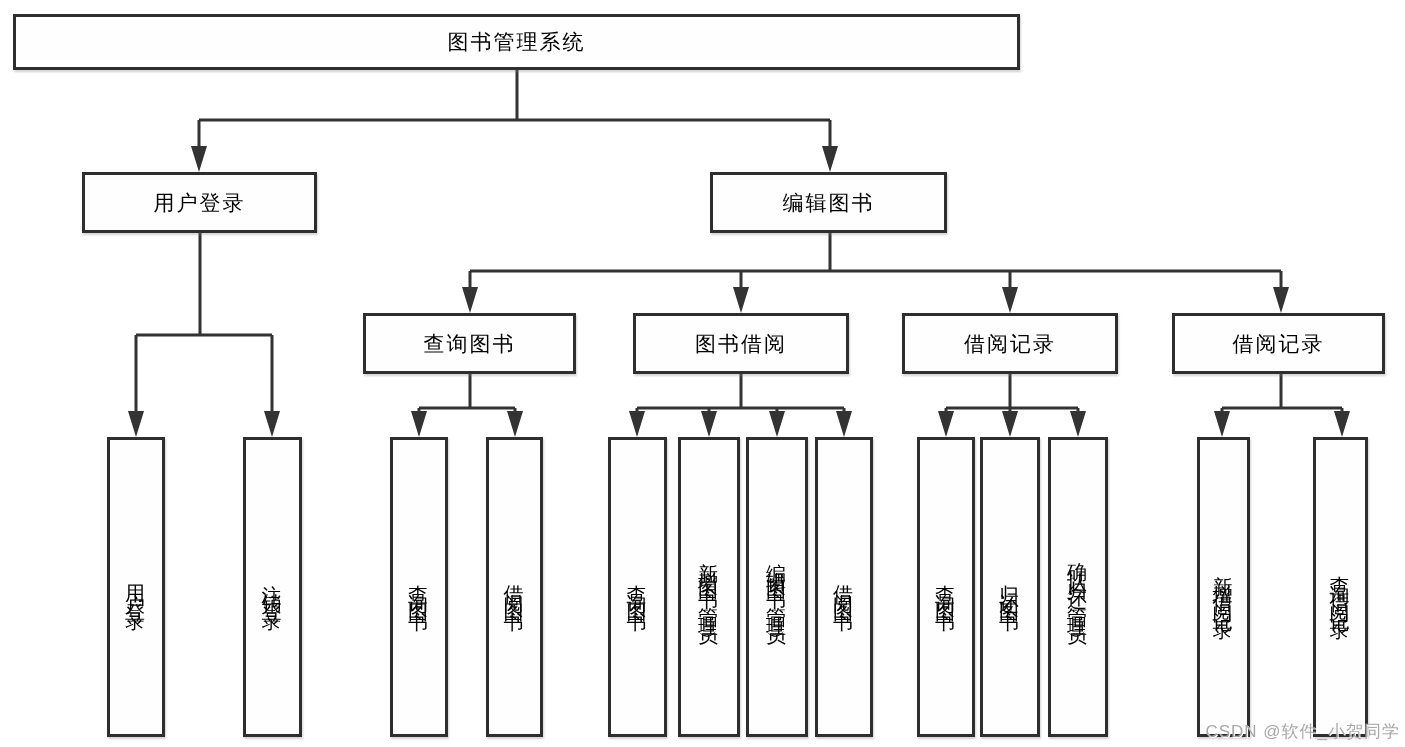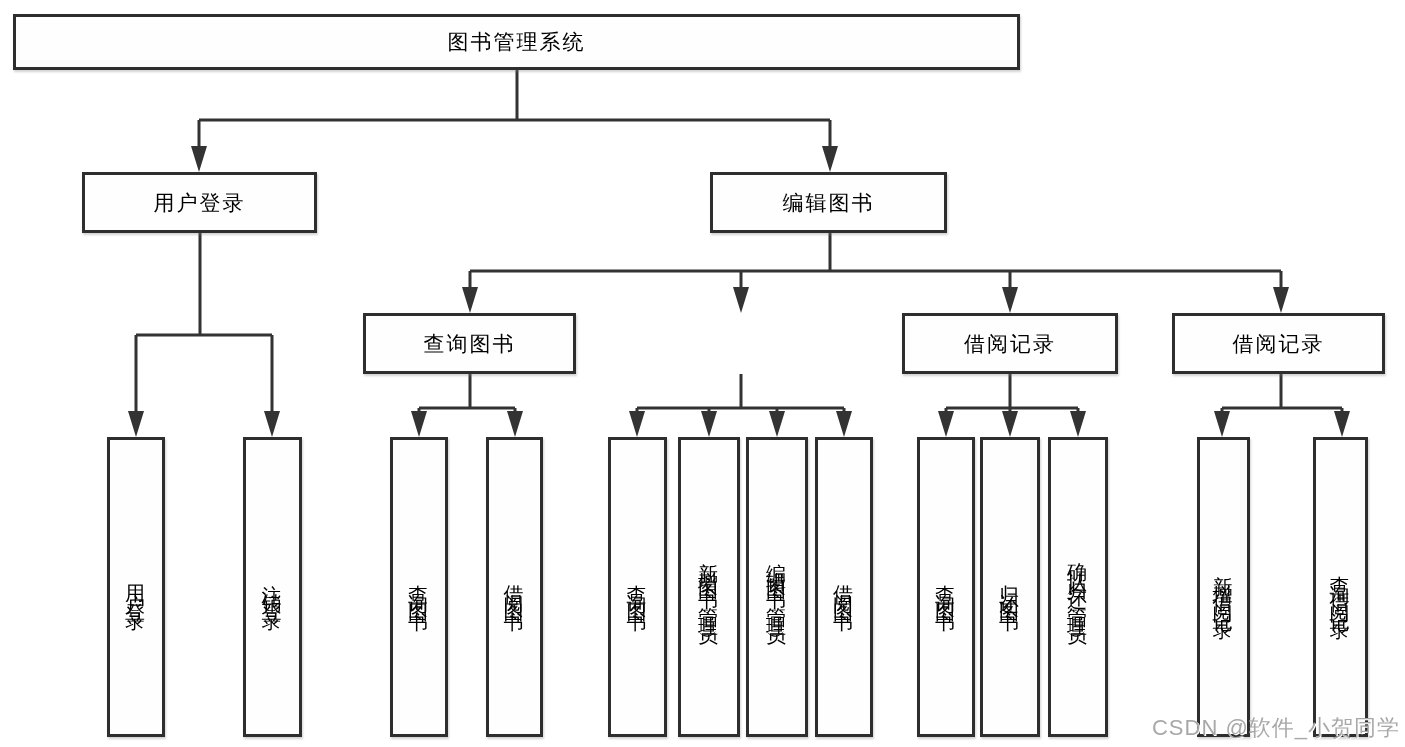--- a/index.html
+++ b/index.html
@@ -32,21 +32,21 @@
     font-size: 20px;
     letter-spacing: 9px;
     white-space: normal;
     padding: 4px 0;
   }
   .watermark {
     position: absolute;
     right: 5px;
     bottom: 4px;
     z-index: 5;
-    font-size: 22px;
+    font-size: 17px;
     color: #a8a8a8;
     text-shadow: 1px 1px 0 #ffffff;
     letter-spacing: 1px;
     margin-left: 8px;
   }
 </style>
 </head>
 <body>
 
 <div class="canvas">
@@ -69,20 +69,21 @@
       M938,411 h16 L946,437 Z  M1002,411 h16 L1010,437 Z  M1070,411 h16 L1078,437 Z
       M1214,411 h16 L1222,437 Z  M1334,411 h16 L1342,437 Z"></path>
   </svg>
 
   <div class="node" style="left:13px; top:14px; width:1007px; height:56px">图书管理系统</div>
 
   <div class="node" style="left:82px; top:172px; width:235px; height:61px">用户登录</div>
   <div class="node" style="left:710px; top:172px; width:237px; height:61px">编辑图书</div>
 
   <div class="node" style="left:363px; top:313px; width:213px; height:61px">查询图书</div>
+  <div class="node" style="left:633px; top:313px; width:216px; height:61px">图书借阅</div>
   <div class="node" style="left:902px; top:313px; width:216px; height:61px">借阅记录</div>
   <div class="node" style="left:1172px; top:313px; width:213px; height:61px">借阅记录</div>
 
   <div class="node vert" style="left:107px; top:437px; width:58px; height:300px">用户登录</div>
   <div class="node vert" style="left:243px; top:437px; width:59px; height:300px">注销登录</div>
 
   <div class="node vert" style="left:390px; top:437px; width:58px; height:300px">查询图书</div>
   <div class="node vert" style="left:486px; top:437px; width:57px; height:300px">借阅图书</div>
 
   <div class="node vert" style="left:608px; top:437px; width:59px; height:300px">查询图书</div>

